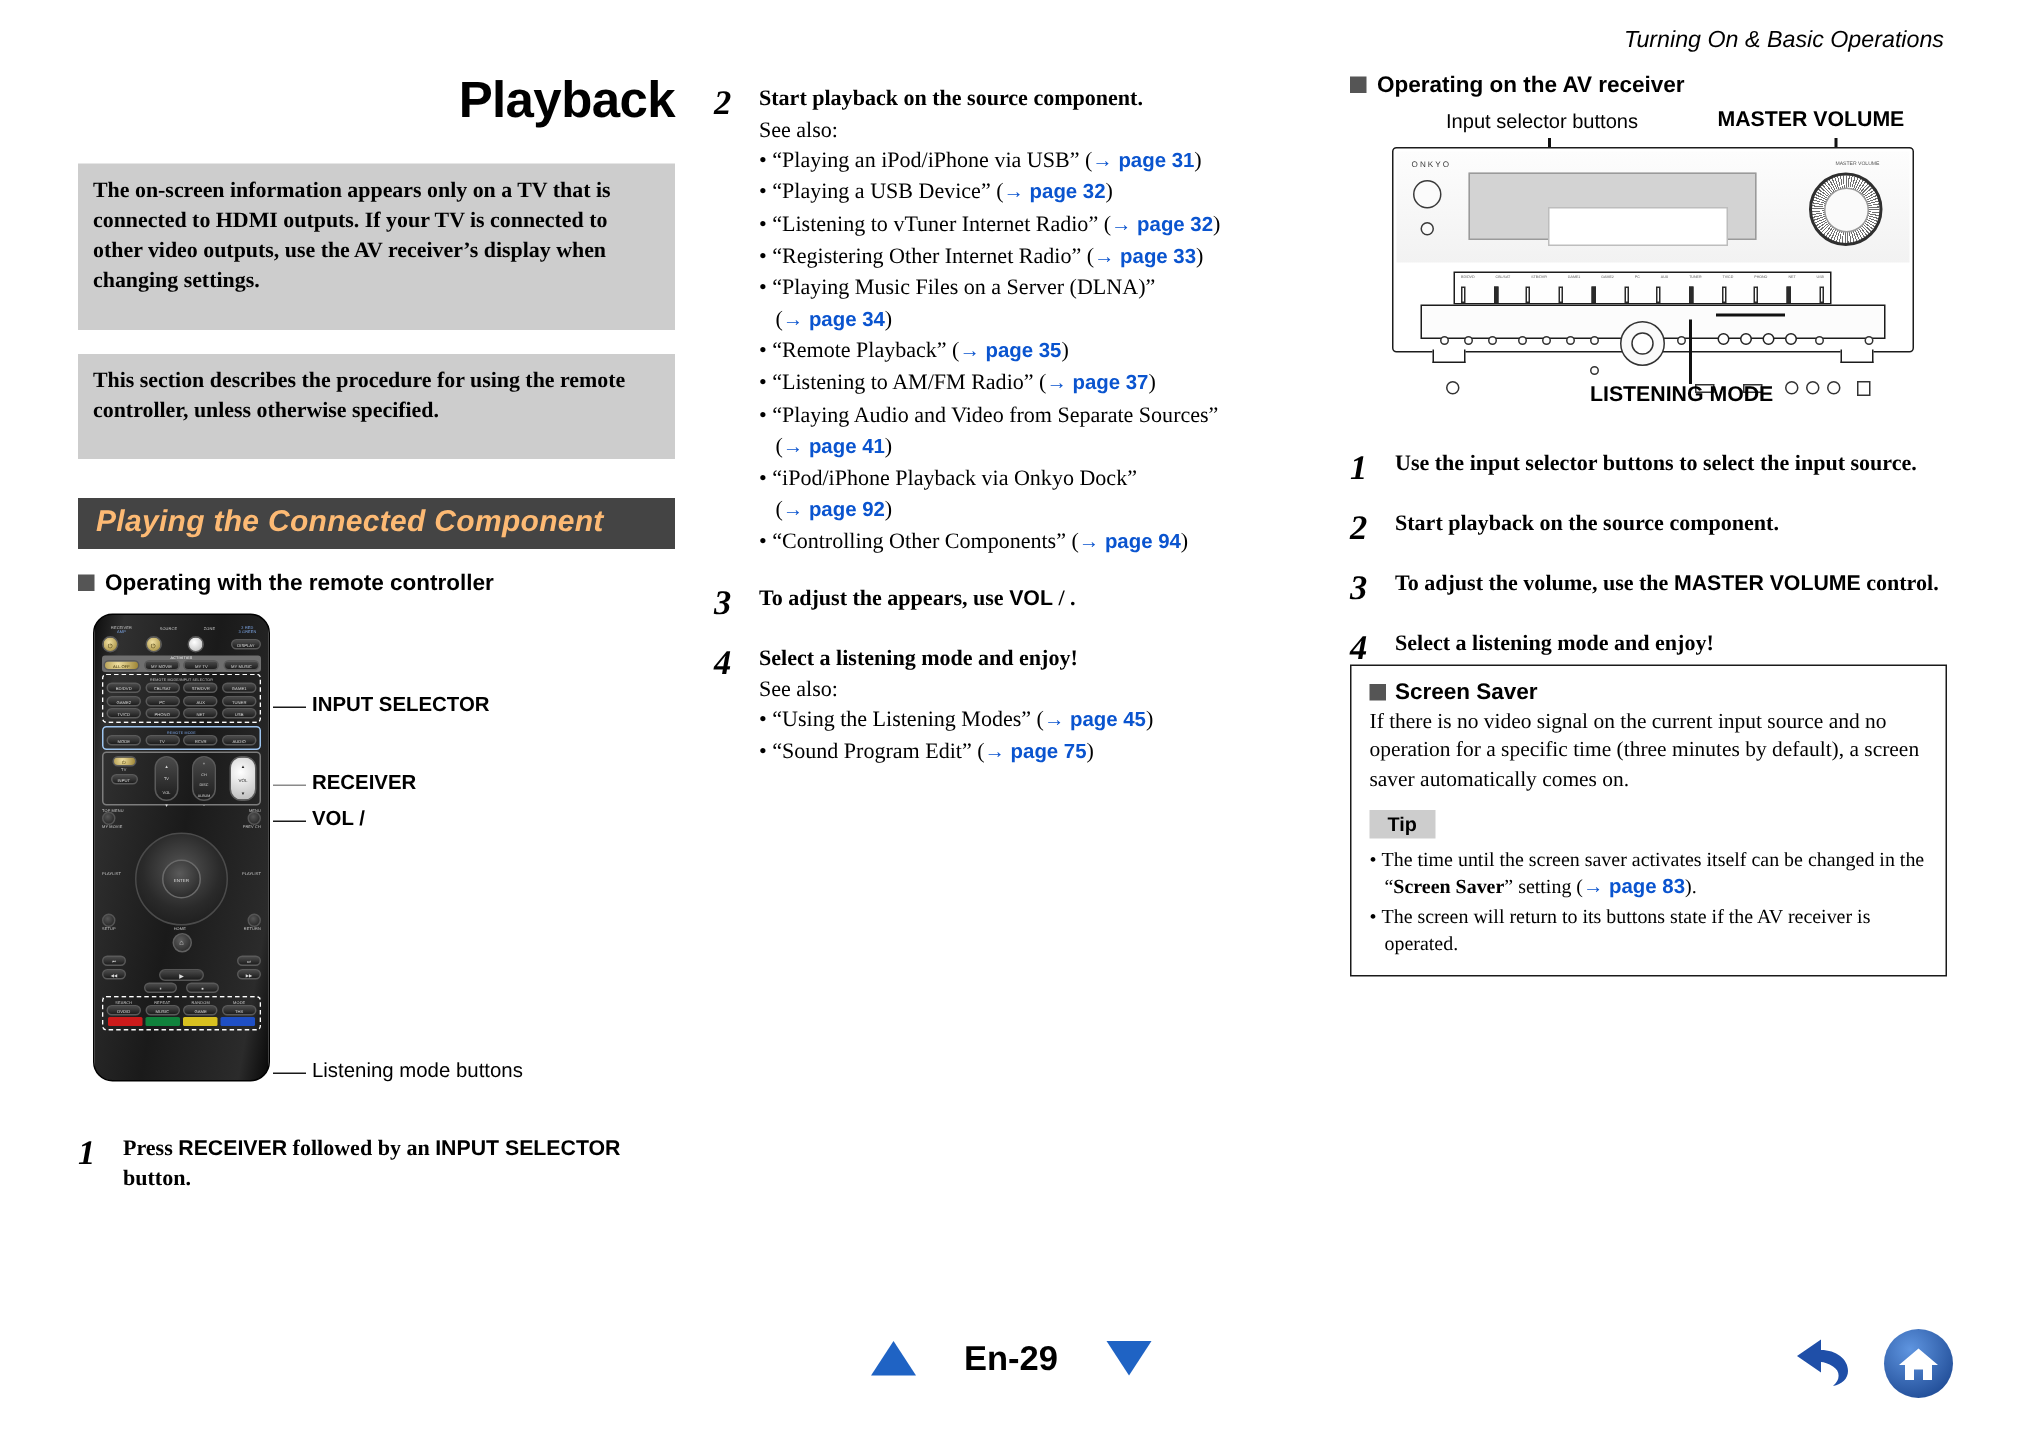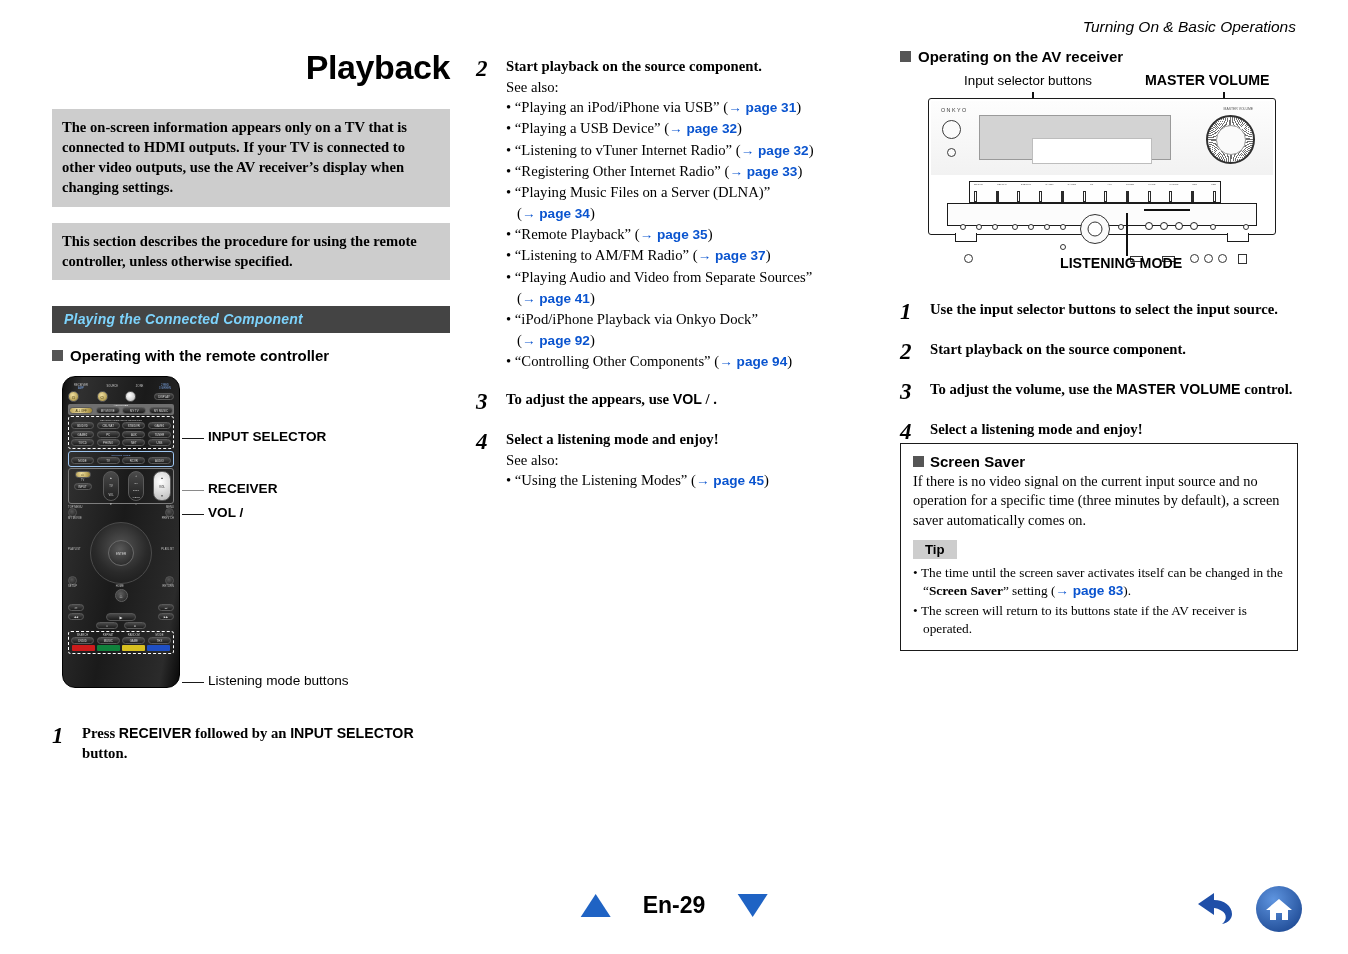--- a/index.html
+++ b/index.html
@@ -25,30 +25,30 @@
   .col-mid   { left: 476px; width: 404px; }
   .col-right { left: 900px; width: 398px; }
 
   
   .page-title {
     font-family: "Liberation Sans", sans-serif;
     font-weight: bold; font-size: 34px; letter-spacing: -0.4px;
     color: #000; margin: 8px 0 22px 0; text-align: right;
   }
   .gray-note {
-    background: #cdcdcd; padding: 8px 10px 9px 10px;
+    background: #cdcdcd; padding: 8px 10px 22px 10px;
     font-family: "Liberation Serif", serif;
     font-weight: bold; font-size: 14.6px; line-height: 1.38; color: #000;
   }
   .gray-note + .gray-note { margin-top: 16px; }
 
   .section-bar {
-    background: #444444; color: #7dd3fc;
+    background: #444444; color: #fdba74;
     font-family: "Liberation Sans", sans-serif;
-    font-style: italic; font-weight: bold; font-size: 14px;
+    font-style: italic; font-weight: bold; font-size: 20px;
     padding: 5px 0 6px 12px; margin-top: 26px;
     letter-spacing: 0.2px;
   }
 
   .sub-head {
     display: flex; align-items: center; gap: 7px;
     font-family: "Liberation Sans", sans-serif;
     font-weight: bold; font-size: 15px; color: #000;
     margin-top: 14px;
   }
@@ -432,20 +432,21 @@
       </div>
     </div>
 
     <div class="step">
       <div class="step-num">4</div>
       <div class="step-body">
         <div class="step-title">Select a listening mode and enjoy!</div>
         <div class="step-see">See also:</div>
         <ul class="bullets" id="mid-bullets-4">
             <li><span>“Using the Listening Modes” (</span><span class="blue">→ page 45</span><span>)</span></li>
+            <li><span>“Sound Program Edit” (</span><span class="blue">→ page 75</span><span>)</span></li>
           </ul>
       </div>
     </div>
   </div>
 
   <div class="col col-right">
 
     <div class="sub-head" style="margin-top:8px;">
       <span class="sq"></span>
       <span>Operating on the AV receiver</span>

